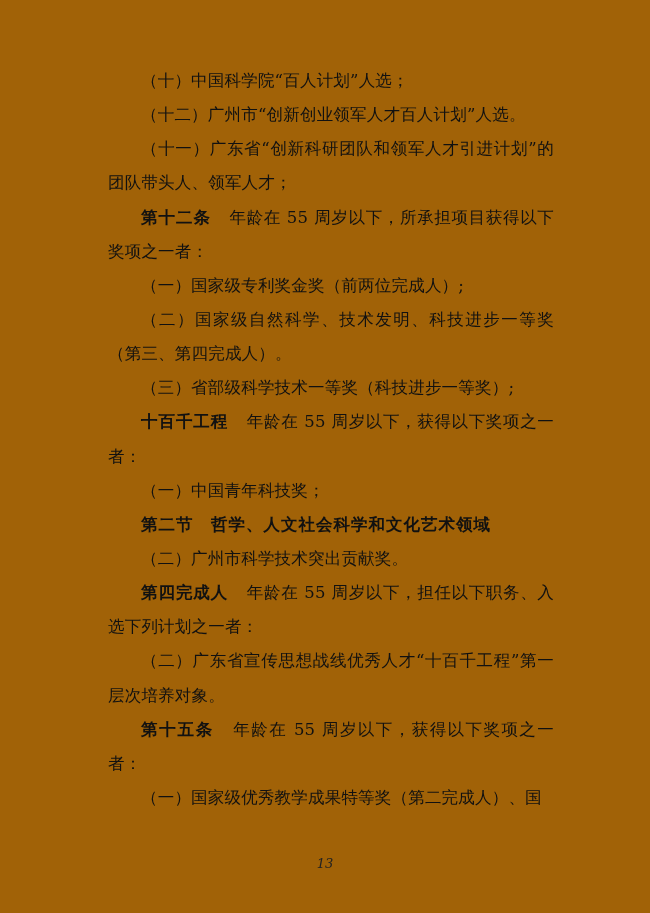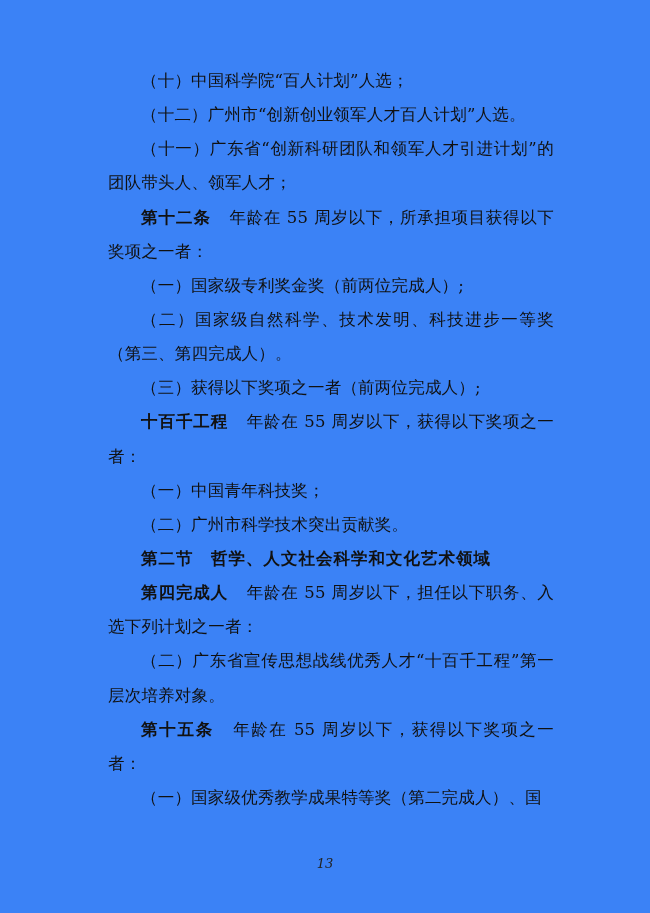--- a/index.html
+++ b/index.html
@@ -11,21 +11,21 @@
     height: 913px;
     background: #ffffff;
     font-family: "DejaVu Serif", "Liberation Serif", serif;
     color: #1a1a1a;
     overflow: hidden;
   }
   .page {
     position: relative;
     width: 650px;
     height: 913px;
-    background: #3b82f6;
+    background: #a16207;
     box-sizing: border-box;
     padding: 64px 96px 0 108px;
   }
   .doc-body {
     font-size: 16.5px;
     line-height: 2.07;
     letter-spacing: 0.2px;
     text-align: justify;
     color: #111;
   }
@@ -77,30 +77,30 @@
     <p class="para indent">（十二）广州市“创新创业领军人才百人计划”人选。</p>
 
     <p class="para indent">（十一）广东省“创新科研团队和领军人才引进计划”的团队带头人、领军人才；</p>
 
     <p class="para indent"><span class="art-head">第十二条</span><span class="art-gap"></span><span>年龄在 55 周岁以下，所承担项目获得以下奖项之一者：</span></p>
 
     <p class="para indent">（一）国家级专利奖金奖（前两位完成人）;</p>
 
     <p class="para indent">（二）国家级自然科学、技术发明、科技进步一等奖（第三、第四完成人）。</p>
 
-    <p class="para indent">（三）获得以下奖项之一者（前两位完成人）;</p>
+    <p class="para indent">（三）省部级科学技术一等奖（科技进步一等奖）;</p>
 
 
     <p class="para indent"><span class="art-head">十百千工程</span><span class="art-gap"></span><span>年龄在 55 周岁以下，获得以下奖项之一者：</span></p>
 
     <p class="para indent">（一）中国青年科技奖；</p>
 
+    <p class="para section-head">第二节　哲学、人文社会科学和文化艺术领域</p>
+
     <p class="para indent">（二）广州市科学技术突出贡献奖。</p>
-
-    <p class="para section-head">第二节　哲学、人文社会科学和文化艺术领域</p>
 
     <p class="para indent"><span class="art-head">第四完成人</span><span class="art-gap"></span><span>年龄在 55 周岁以下，担任以下职务、入选下列计划之一者：</span></p>
 
 
     <p class="para indent">（二）广东省宣传思想战线优秀人才“十百千工程”第一层次培养对象。</p>
 
     <p class="para indent"><span class="art-head">第十五条</span><span class="art-gap"></span><span>年龄在 55 周岁以下，获得以下奖项之一者：</span></p>
 
     <p class="para indent">（一）国家级优秀教学成果特等奖（第二完成人）、国</p>
 

